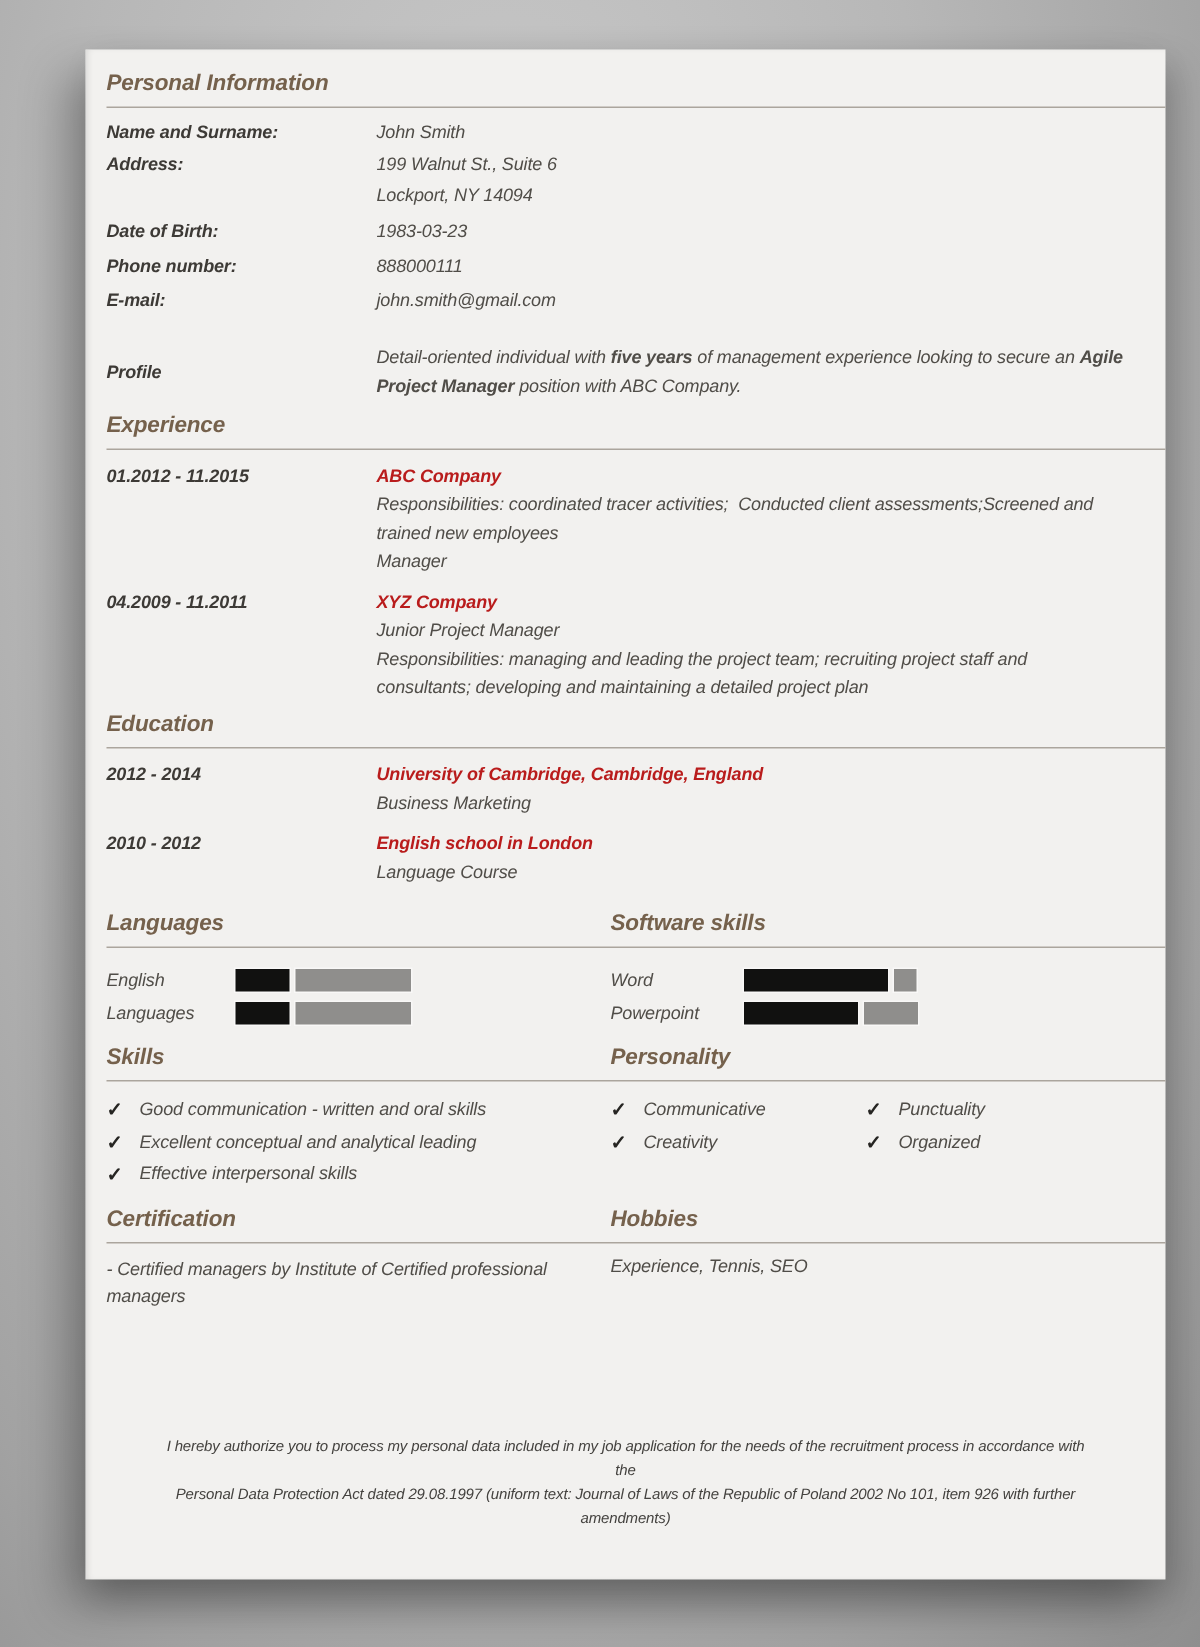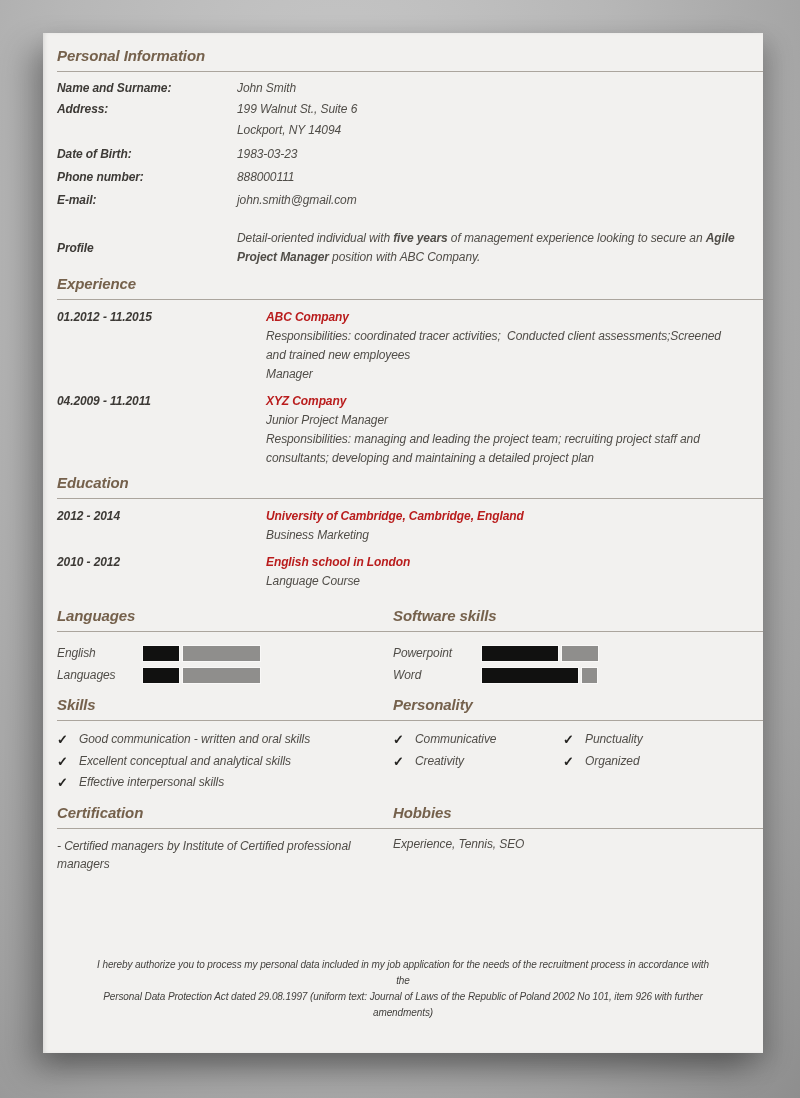--- a/index.html
+++ b/index.html
@@ -4,21 +4,21 @@
 <style>
   * { margin: 0; padding: 0; box-sizing: border-box; }
   html, body { width: 800px; height: 1098px; overflow: hidden; }
   body {
     font-family: "Liberation Sans", sans-serif;
     background: radial-gradient(ellipse at 42% 22%, #cacaca 0%, #b7b7b7 45%, #a2a2a2 78%, #8e8e8e 100%);
     position: relative;
   }
   .sheet {
     position: absolute;
-    left: 43px; top: 33px;
+    left: 57px; top: 33px;
     width: 720px; height: 1020px;
     background: #f2f1ef;
     box-shadow: -14px 16px 30px rgba(0,0,0,0.30), 8px 10px 22px rgba(0,0,0,0.18),
                 inset 3px 0 5px -2px rgba(0,0,0,0.12);
     font-style: italic;
     color: #4c4944;
     font-size: 12px;
     letter-spacing: -0.1px;
     padding: 14px 0 0 14px;
   }
@@ -42,21 +42,20 @@
   }
   .rows { margin-top: 6px; }
   .lbl { font-weight: 700; color: #3d3a36; }
   .val { color: #504d48; white-space: pre-wrap; }
   .entry {
     display: grid;
     grid-template-columns: 180px 1fr;
     line-height: 19px;
     padding-right: 36px;
     margin-top: 8px;
-    gap: 29px;
   }
   .entries { margin-top: 0; }
   .period { font-weight: 700; color: #3d3a36; }
   .company { font-weight: 700; color: #b91c1c; }
   .desc { white-space: pre-wrap; }
   .sec { margin-top: 8px; }
   .sec-edu { margin-top: 6px; }
   .sec-2col { margin-top: 16px; }
   .colgrid { display: grid; grid-template-columns: 336px 1fr; margin-top: 10px; }
   .bar-row { display: grid; grid-template-columns: 86px 1fr; align-items: center; height: 22px; }
@@ -186,51 +185,51 @@
         <div class="bar-row">
           <div class="val">Languages</div>
           <div class="bar">
             <span class="bar-fill" style="width: 36px;"></span>
             <span class="bar-rest" style="width: 77px;"></span>
           </div>
         </div>
       </div>
       <div>
         <div class="bar-row rightcol">
+          <div class="val">Word</div>
+          <div class="bar">
+            <span class="bar-fill" style="width: 96px;"></span>
+            <span class="bar-rest" style="width: 15px;"></span>
+          </div>
+        </div>
+        <div class="bar-row rightcol">
           <div class="val">Powerpoint</div>
           <div class="bar">
             <span class="bar-fill" style="width: 76px;"></span>
             <span class="bar-rest" style="width: 36px;"></span>
-          </div>
-        </div>
-        <div class="bar-row rightcol">
-          <div class="val">Word</div>
-          <div class="bar">
-            <span class="bar-fill" style="width: 96px;"></span>
-            <span class="bar-rest" style="width: 15px;"></span>
           </div>
         </div>
       </div>
     </div>
   </div>
 
   <div class="sec sec-2col" style="margin-top:10px">
     <div class="sec-head twocol-head">
       <h2>Skills</h2>
       <h2>Personality</h2>
     </div>
     <div style="display:grid; grid-template-columns:336px 1fr;">
       <div class="check-list">
         <div class="check-item">
           <span class="check">✓</span>
           <span class="val">Good communication - written and oral skills</span>
         </div>
         <div class="check-item">
           <span class="check">✓</span>
-          <span class="val">Excellent conceptual and analytical skills</span>
+          <span class="val">Excellent conceptual and analytical leading</span>
         </div>
         <div class="check-item">
           <span class="check">✓</span>
           <span class="val">Effective interpersonal skills</span>
         </div>
       </div>
       <div class="check-list pgrid">
         <div>
           <div class="check-item">
             <span class="check">✓</span>

